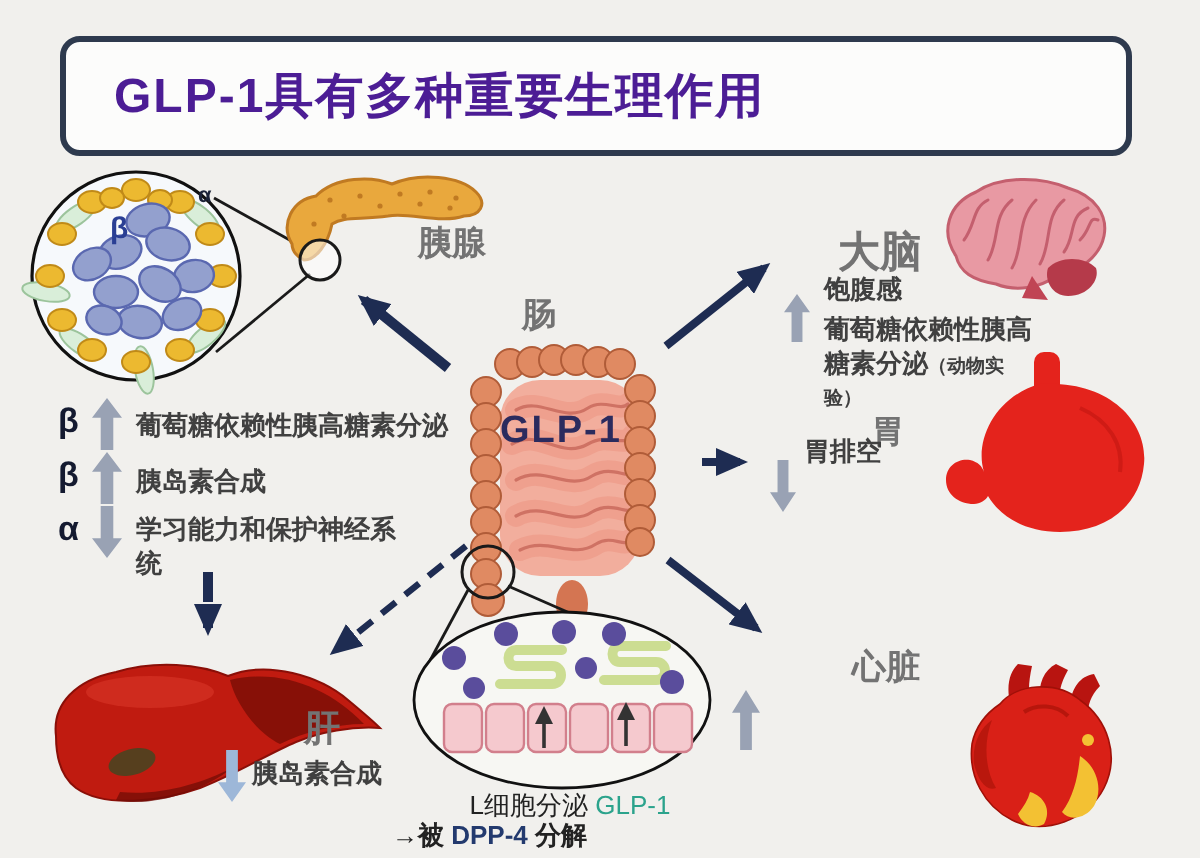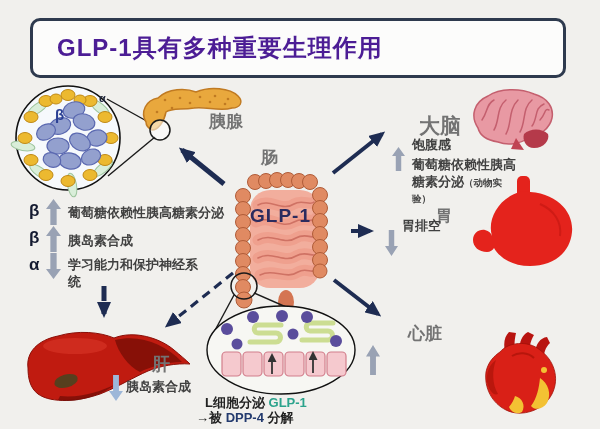--- a/index.html
+++ b/index.html
@@ -15,21 +15,21 @@
   }
   .label{position:absolute;color:#737373;font-weight:bold;white-space:nowrap;}
   .efftext{position:absolute;color:#404040;font-weight:bold;font-size:13px;line-height:1.28;}
   .nowrap{white-space:nowrap;}
   .sym{position:absolute;color:#141a30;font-weight:bold;font-size:17px;}
   .note{font-size:9.5px;}
   .block-arrow{position:absolute;background:#99a2b4;}
   .block-arrow.up{clip-path:polygon(50% 0,100% 38%,71% 38%,71% 100%,29% 100%,29% 38%,0 38%);}
   .block-arrow.down{clip-path:polygon(50% 100%,100% 62%,71% 62%,71% 0,29% 0,29% 62%,0 62%);}
   .glp1-gut{position:absolute;left:250px;top:205px;font-size:19px;font-weight:bold;color:#2b2b5e;letter-spacing:1px;}
-  .caption1{position:absolute;left:205px;top:394px;width:160px;font-size:13px;font-weight:bold;color:#222;}
+  .caption1{position:absolute;left:205px;top:394px;width:160px;text-align:center;font-size:13px;font-weight:normal;color:#222;}
   .caption2{position:absolute;left:196px;top:409px;font-size:13px;font-weight:bold;color:#222;white-space:nowrap;}
   .teal{color:#2ba38c;}
   .dpp4{color:#233a6e;}
   svg{position:absolute;left:0;top:0;}
 </style>
 </head>
 <body>
 
 <div class="canvas">
 
@@ -268,21 +268,21 @@
 
   <div class="label" style="left:419px;top:112px;font-size:21px;">大脑</div>
   <div class="efftext nowrap" style="left:412px;top:137px;">饱腹感</div>
   <div class="block-arrow up" style="left:392px;top:147px;width:13px;height:24px;"></div>
   <div class="efftext" style="left:412px;top:157px;width:108px;"><span>葡萄糖依赖性胰高糖素分泌</span><span class="note">（动物实验）</span></div>
 
   <div class="label" style="left:436px;top:206px;font-size:16px;">胃</div>
   <div class="block-arrow down" style="left:385px;top:230px;width:13px;height:26px;"></div>
   <div class="efftext nowrap" style="left:402px;top:218px;">胃排空</div>
 
-  <div class="label" style="left:408px;top:322px;font-size:17px;">心脏</div>
+  <div class="label" style="left:426px;top:322px;font-size:17px;">心脏</div>
   <div class="block-arrow up" style="left:366px;top:345px;width:14px;height:30px;"></div>
 
   <div class="label" style="left:152px;top:352px;font-size:18px;">肝</div>
   <div class="block-arrow down" style="left:109px;top:375px;width:14px;height:26px;background:#9db7d8;"></div>
   <div class="efftext nowrap" style="left:126px;top:379px;">胰岛素合成</div>
 
   <div class="caption1"><span>L细胞分泌 </span><span class="teal">GLP-1</span></div>
   <div class="caption2"><span>→被 </span><span class="dpp4">DPP-4</span><span> 分解</span></div>
 
 </div>

